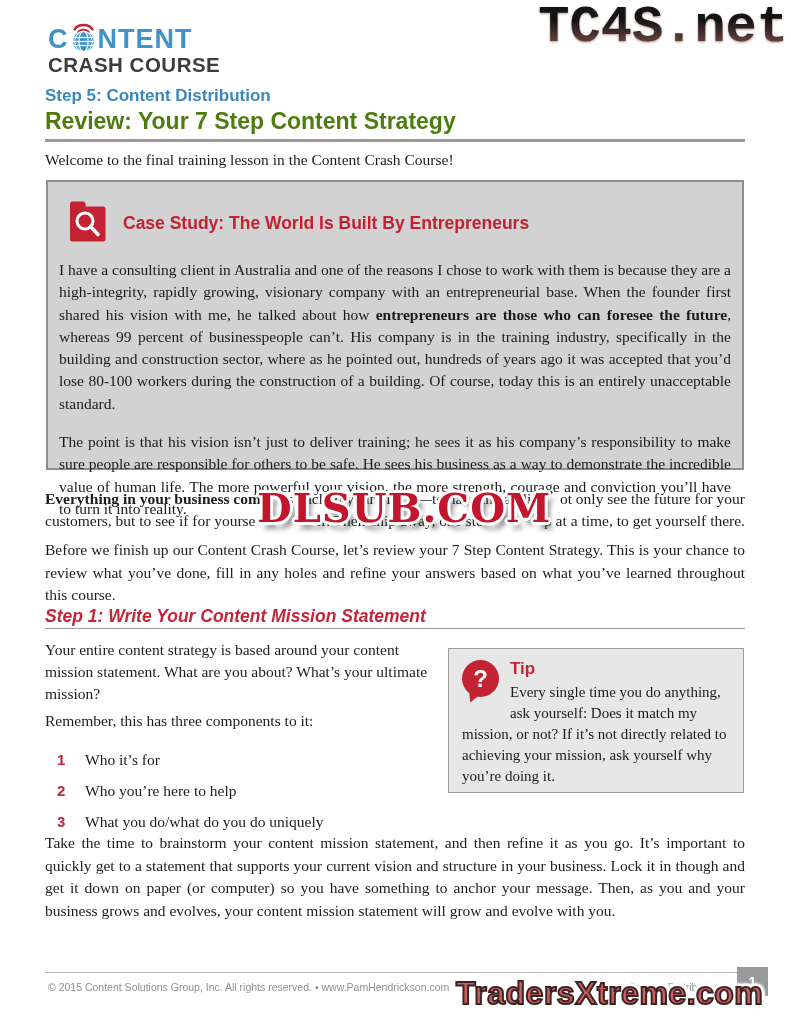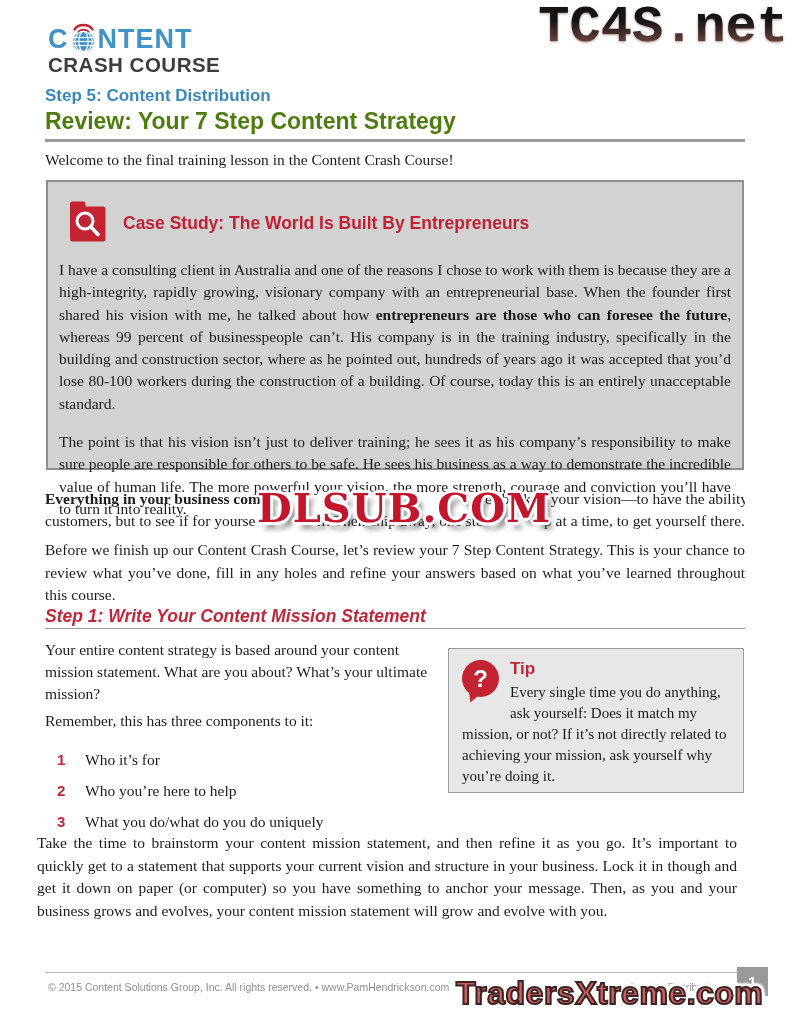--- a/index.html
+++ b/index.html
@@ -78,21 +78,21 @@
   .tip-icon { float:left; width:38px; height:44px; margin:2px 10px 2px 0; position:relative; }
   .tip-bubble { position:absolute; left:0; top:0; width:37px; height:37px; border-radius:50%;
     background:#c32332; color:#fff; font-family:"Liberation Sans",sans-serif; font-weight:bold;
     font-size:24px; display:flex; align-items:center; justify-content:center; }
   .tip-tail { position:absolute; left:5px; top:32px; width:0; height:0;
     border-left:5px solid transparent; border-right:7px solid transparent;
     border-top:11px solid #c32332; transform:rotate(18deg); }
   .tip-title { display:block; font-family:"Liberation Sans",sans-serif; font-weight:bold;
     font-size:17px; color:#c32639; margin-bottom:3px; }
   
-  .closing-p { position:absolute; left:37px; top:832px; width:700px; font-size:15.5px;
+  .closing-p { position:absolute; left:45px; top:832px; width:700px; font-size:15.5px;
     line-height:22.5px; text-align:justify; }
   
   .footer-rule { position:absolute; left:45px; top:972px; width:700px; height:1px; background:#b8b8b8; }
   .footer-left { position:absolute; left:48px; top:981px; font-family:"Liberation Sans",sans-serif;
     font-size:10.5px; color:#8f8f8f; }
   .footer-section { position:absolute; left:628px; top:981px; font-family:"Liberation Sans",sans-serif;
     font-size:10.5px; color:#8f8f8f; }
   .page-num-box { position:absolute; left:737px; top:967px; width:31px; height:29px;
     background:#9a9a9a; color:#ffffff; font-family:"Liberation Sans",sans-serif; font-weight:bold;
     font-size:15px; display:flex; align-items:center; justify-content:center; }
@@ -143,20 +143,21 @@
       <span class="case-title">Case Study: The World Is Built By Entrepreneurs</span>
     </div>
     <p><span>I have a consulting client in Australia and one of the reasons I chose to work with them is because they are a high-integrity, rapidly growing, visionary company with an entrepreneurial base. When the founder first shared his vision with me, he talked about how </span><b>entrepreneurs are those who can foresee the future</b><span>, whereas 99 percent of businesspeople can’t. His company is in the training industry, specifically in the building and construction sector, where as he pointed out, hundreds of years ago it was accepted that you’d lose 80-100 workers during the construction of a building. Of course, today this is an entirely unacceptable standard.</span></p>
     <p>The point is that his vision isn’t just to deliver training; he sees it as his company’s responsibility to make sure people are responsible for others to be safe. He sees his business as a way to demonstrate the incredible value of human life. The more powerful your vision, the more strength, courage and conviction you’ll have to turn it into reality.</p>
   </div>
 
   <div class="vision">
     <div class="vline">
       <b>Everything in your business com</b>
       <span class="vfill">es back to your vision—to have the ability to n</span>
+      <span>ot only see the future for your</span>
     </div>
     <div class="vline">
       <span>customers, but to see if for yourse</span>
       <span class="vfill">lf. Then chip away, one ste</span>
       <span>p at a time, to get yourself there.</span>
     </div>
   </div>
 
   <div class="wm-dlsub">DLSUB.COM</div>
 

